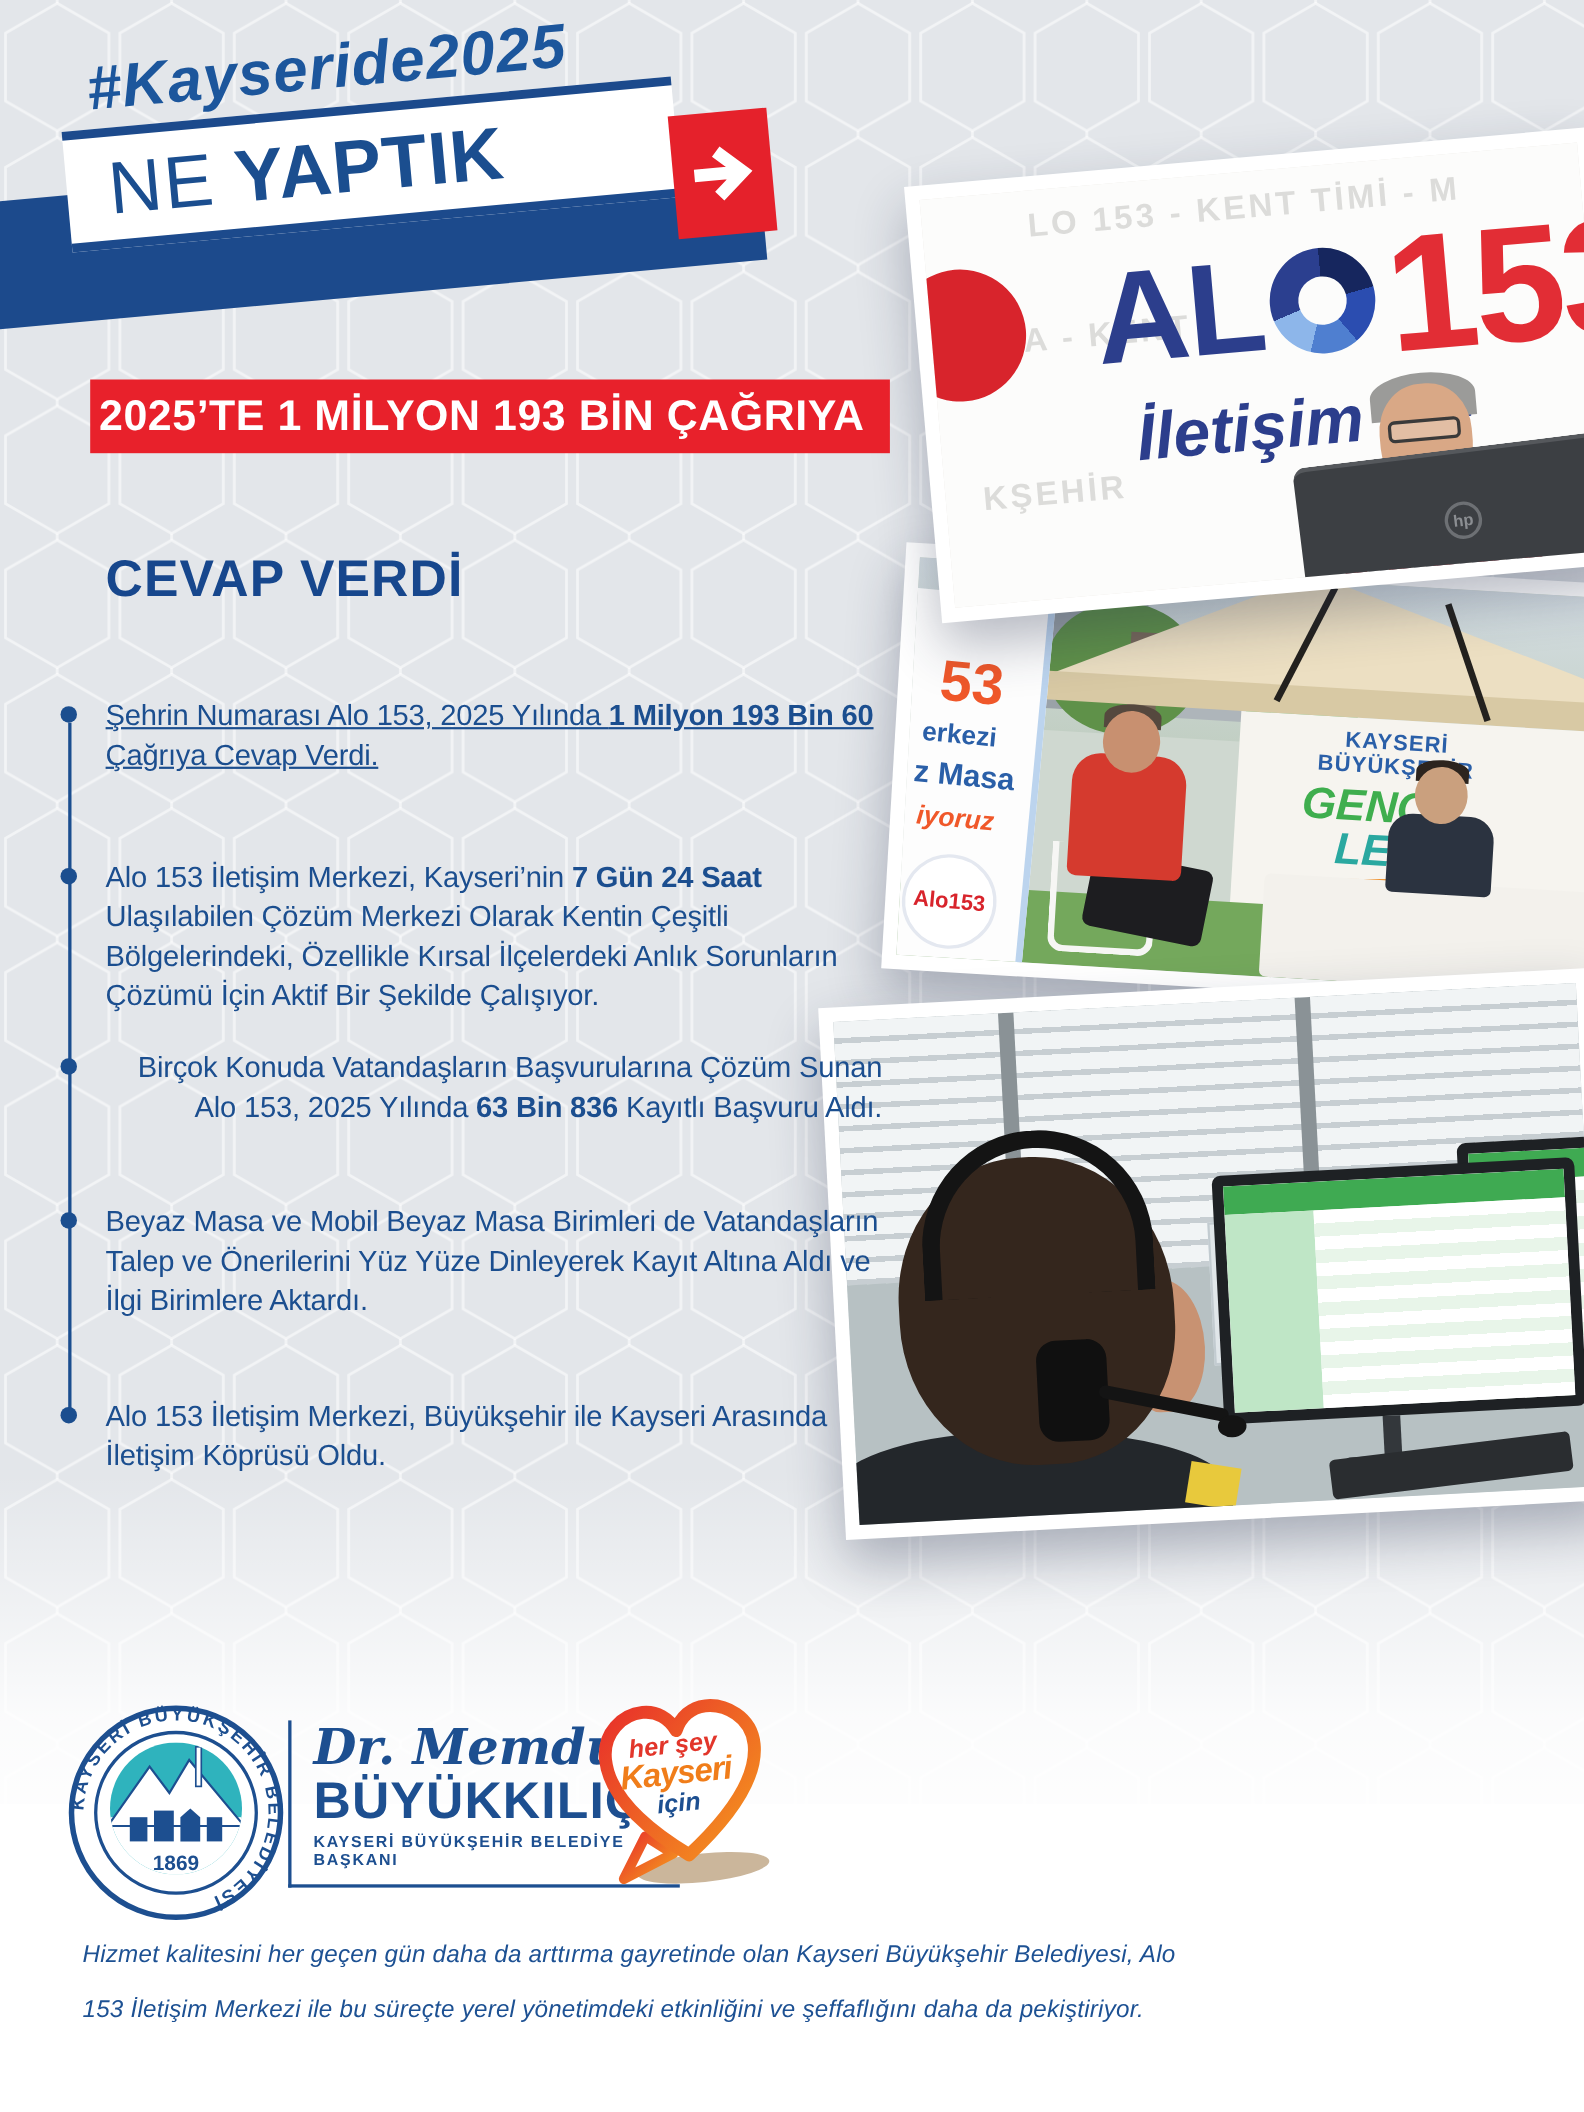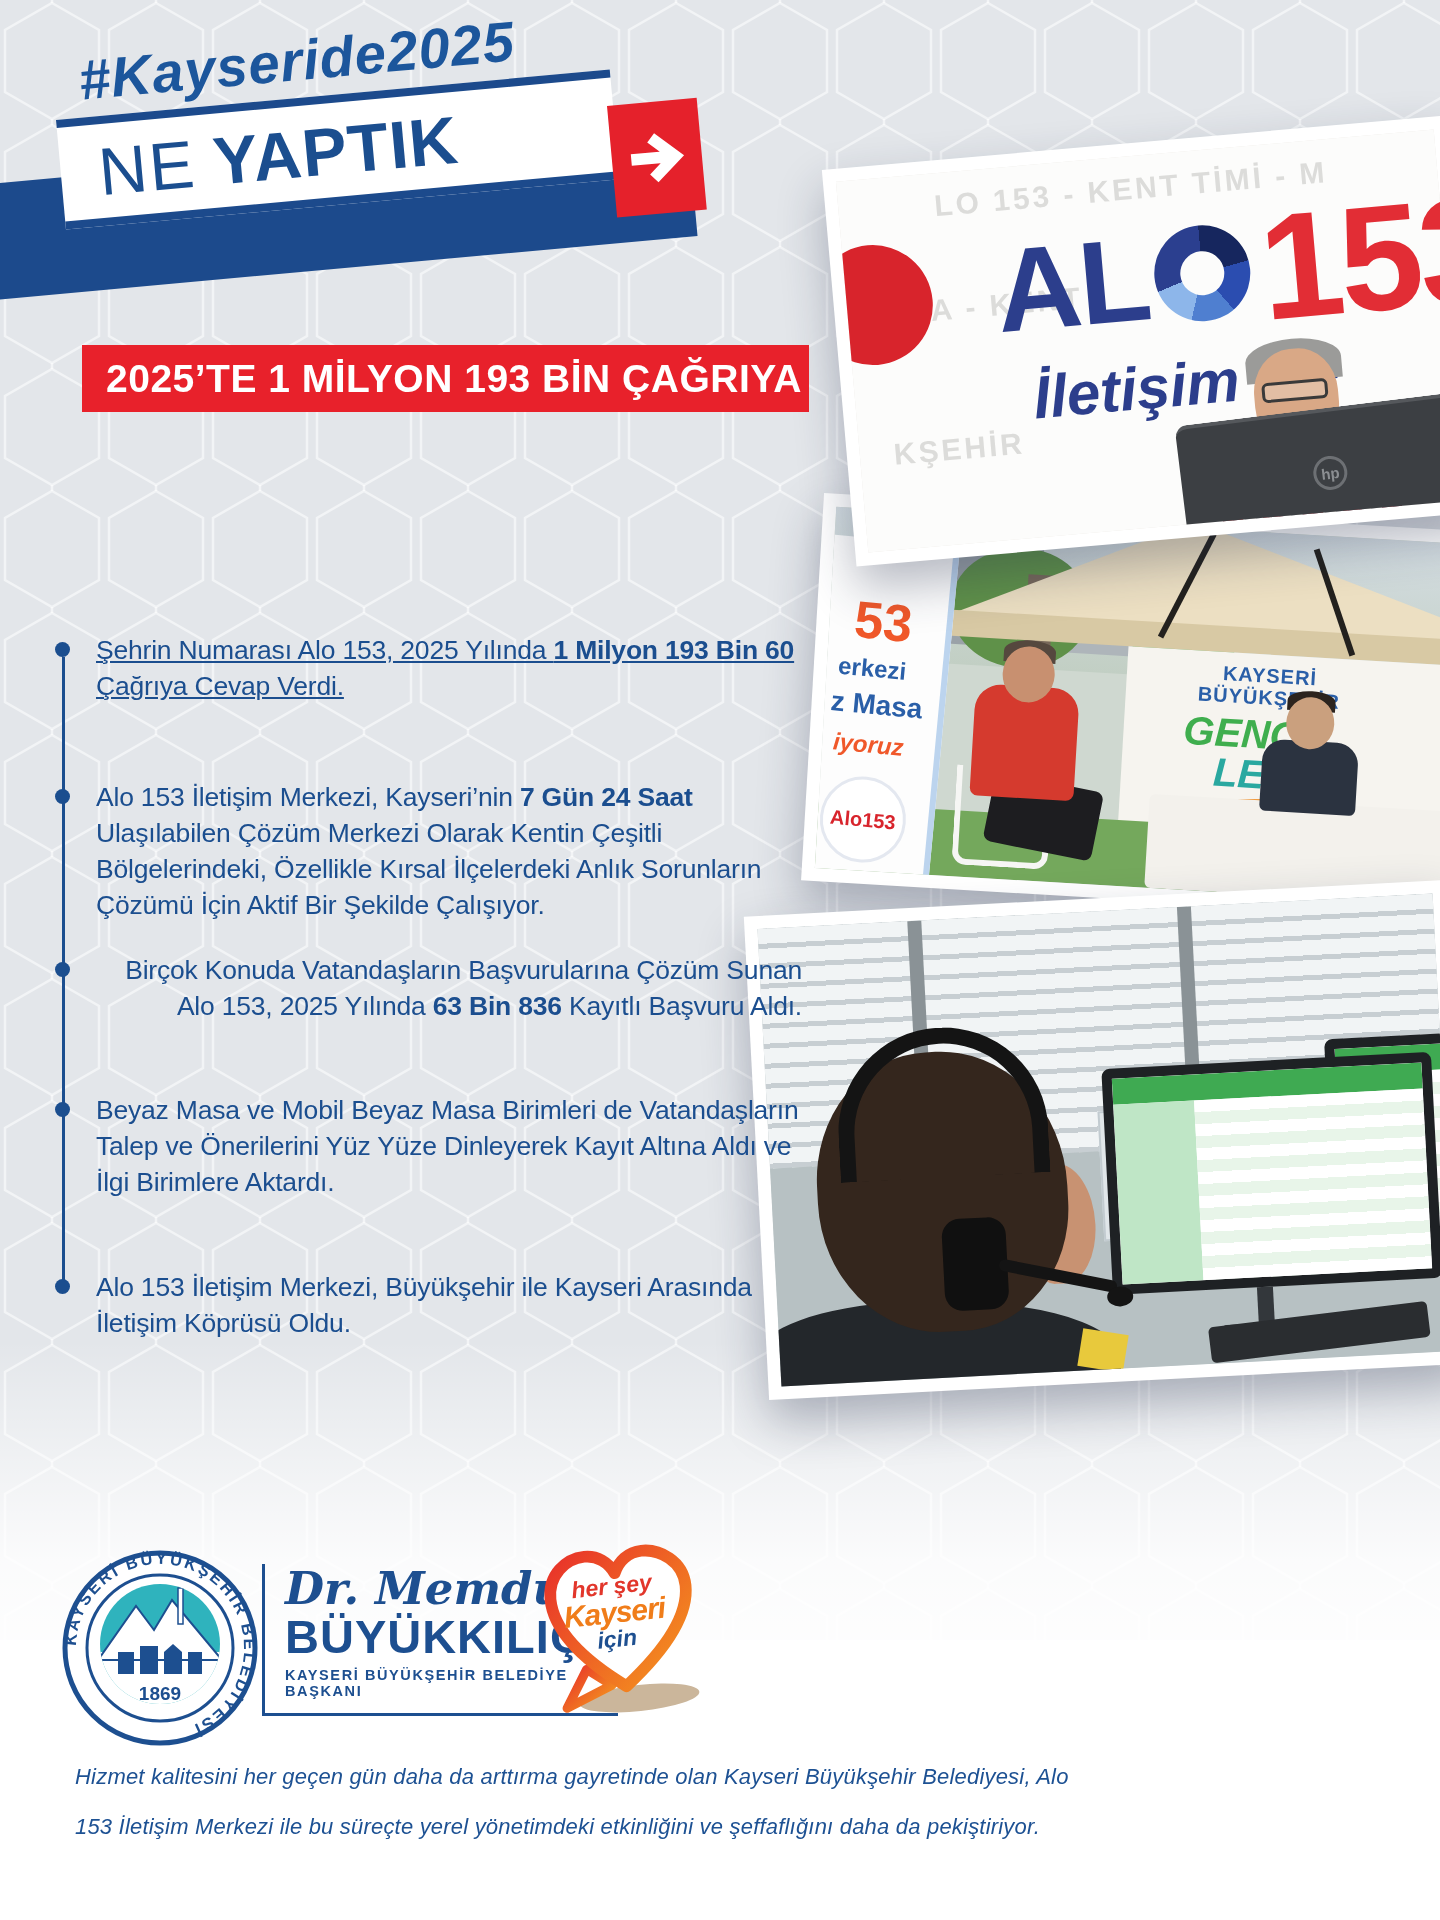--- a/index.html
+++ b/index.html
@@ -31,21 +31,21 @@
   .band-white .yaptik{color:#1b4e8f;font-size:67px;font-weight:800;margin-left:18px;letter-spacing:1px;}
   .arrow-box{left:607px;top:106px;width:90px;height:112px;background:#e5212b;
     transform:rotate(-5.2deg);transform-origin:left top;z-index:3;
     display:flex;align-items:center;justify-content:center;}
 
   
   .title-blue{left:82px;top:279px;width:698px;height:66px;z-index:4;
     background:linear-gradient(160deg,#1e5aa8 0%,#143e82 100%);
     color:#fff;font-size:41px;font-weight:700;line-height:66px;padding-left:24px;letter-spacing:.5px;}
   .title-red{left:82px;top:345px;width:727px;height:67px;z-index:4;background:#e8212b;
-    color:#fff;font-size:39px;font-weight:700;line-height:67px;padding-left:24px;letter-spacing:.5px;}
+    color:#fff;font-size:39px;font-weight:700;line-height:67px;padding-left:8px;letter-spacing:.5px;}
   .title-rest{left:96px;top:498px;z-index:4;color:#17478d;font-size:47px;font-weight:800;letter-spacing:1px;}
 
   
   .bullet-line{left:62px;top:657px;width:3px;height:636px;background:#1b4e8f;z-index:4;}
   .bullet{left:96px;width:706px;z-index:4;color:#1b4e8f;font-size:26.5px;line-height:36px;letter-spacing:-.2px;}
   .bullet .dot{position:absolute;left:-41px;top:10px;width:15px;height:15px;border-radius:50%;background:#1b4e8f;}
   .bullet:nth-of-type(1){top:632px;text-decoration:underline;}
   .bullet:nth-of-type(2){top:779px;}
   .bullet:nth-of-type(3){top:952px;text-align:right;}
   .bullet:nth-of-type(4){top:1092px;}
@@ -180,20 +180,21 @@
     <span class="ne">NE</span>
     <span class="yaptik">YAPTIK</span>
   </div>
   <div class="abs arrow-box">
     <svg width="62" height="62" viewBox="0 0 70 70">
       <path d="M6 35 H48 M30 12 L56 35 L30 58" fill="none" stroke="#ffffff" stroke-width="13" stroke-linecap="butt"></path>
     </svg>
   </div>
 
   <div class="abs title-red">2025’TE 1 MİLYON 193 BİN ÇAĞRIYA</div>
+  <div class="abs title-rest">CEVAP VERDİ</div>
 
   <div class="abs bullet-line"></div>
   <div>
     <div class="abs bullet"><span class="dot"></span><span class="btext"><span>Şehrin Numarası Alo 153, 2025 Yılında </span><span class="bseg-bold">1 Milyon 193 Bin 60</span><span> Çağrıya Cevap Verdi.</span></span></div>
     <div class="abs bullet"><span class="dot"></span><span class="btext"><span>Alo 153 İletişim Merkezi, Kayseri’nin </span><span class="bseg-bold">7 Gün 24 Saat</span><span> Ulaşılabilen Çözüm Merkezi Olarak Kentin Çeşitli Bölgelerindeki, Özellikle Kırsal İlçelerdeki Anlık Sorunların Çözümü İçin Aktif Bir Şekilde Çalışıyor.</span></span></div>
     <div class="abs bullet"><span class="dot"></span><span class="btext"><span>Birçok Konuda Vatandaşların Başvurularına Çözüm Sunan Alo 153, 2025 Yılında </span><span class="bseg-bold">63 Bin 836</span><span> Kayıtlı Başvuru Aldı.</span></span></div>
     <div class="abs bullet"><span class="dot"></span><span class="btext"><span>Beyaz Masa ve Mobil Beyaz Masa Birimleri de Vatandaşların Talep ve Önerilerini Yüz Yüze Dinleyerek Kayıt Altına Aldı ve İlgi Birimlere Aktardı.</span></span></div>
     <div class="abs bullet"><span class="dot"></span><span class="btext"><span>Alo 153 İletişim Merkezi, Büyükşehir ile Kayseri Arasında İletişim Köprüsü Oldu.</span></span></div>
   </div>
 

